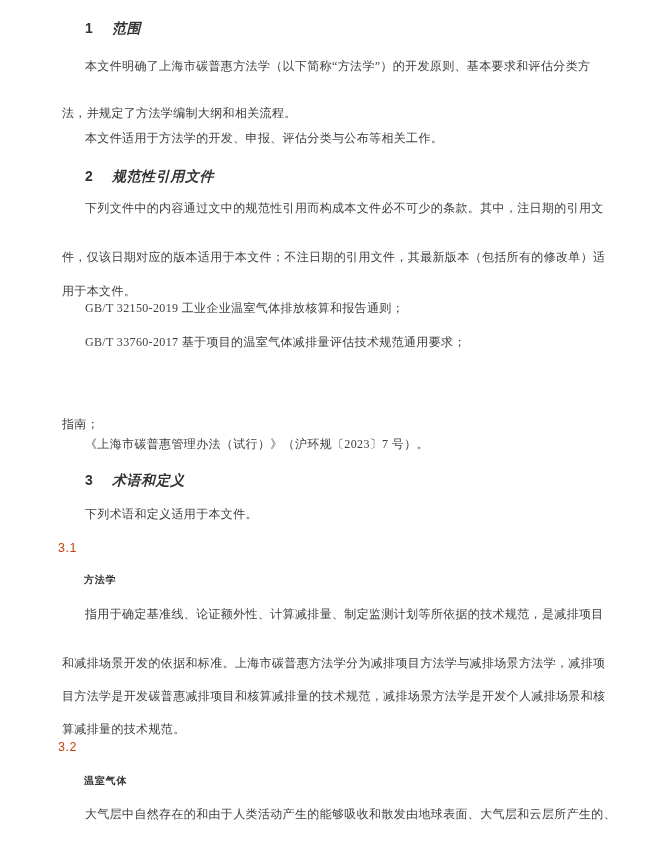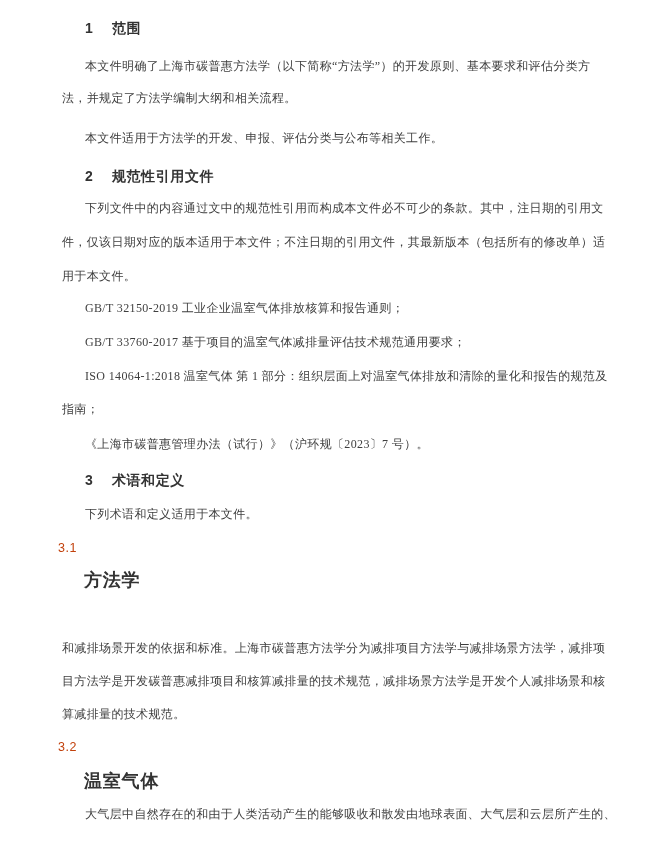--- a/index.html
+++ b/index.html
@@ -20,45 +20,45 @@
     position: absolute;
     height: 17px;
     line-height: 17px;
     font-size: 12px;
     letter-spacing: 0.35px;
     white-space: nowrap;
   }
   
   .first { left: 85px; }
   
-  .cont  { left: 62px; }
+  .cont  { left: 62px; margin-top: 15px; }
   
   .heading {
     left: 85px;
     font-family: "Liberation Sans", "DejaVu Sans", sans-serif;
     font-weight: 700;
     font-size: 14px;
     letter-spacing: 0.6px;
     color: #333333;
   }
-  .heading .htitle { margin-left: 14px; }
+  .heading .htitle { margin-left: 14px; font-style: italic; }
   
   .clause {
     left: 58px;
     font-family: "Liberation Sans", "DejaVu Sans", sans-serif;
     font-size: 12.5px;
     letter-spacing: 0.6px;
     color: #c2410c;
   }
   
   .term {
     left: 84px;
-    font-family: Liberation Sans, sans-serif;
+    font-family: Liberation Mono, monospace;
     font-weight: 700;
-    font-size: 18px;
+    font-size: 10px;
     letter-spacing: 0.8px;
     color: #333333;
   }
 </style>
 </head>
 <body>
 
 <div class="doc">
 
   <div class="line heading" style="top:20px">
@@ -74,34 +74,34 @@
     <span class="hnum">2</span>
     <span class="htitle">规范性引用文件</span>
   </div>
 
   <div class="line first" style="top:200px">下列文件中的内容通过文中的规范性引用而构成本文件必不可少的条款。其中，注日期的引用文</div>
   <div class="line cont" style="top:234px">件，仅该日期对应的版本适用于本文件；不注日期的引用文件，其最新版本（包括所有的修改单）适</div>
   <div class="line cont" style="top:268px">用于本文件。</div>
 
   <div class="line first" style="top:300px">GB/T 32150-2019 工业企业温室气体排放核算和报告通则；</div>
   <div class="line first" style="top:334px">GB/T 33760-2017 基于项目的温室气体减排量评估技术规范通用要求；</div>
-  <div class="line first" style="top:368px">ISO 14064-1:2018 温室气体 第 1 部分：组织层面上对温室气体排放和清除的量化和报告的规范及</div>
   <div class="line cont" style="top:401px">指南；</div>
   <div class="line first" style="top:436px">《上海市碳普惠管理办法（试行）》（沪环规〔2023〕7 号）。</div>
 
   <div class="line heading" style="top:472px">
     <span class="hnum">3</span>
     <span class="htitle">术语和定义</span>
   </div>
 
   <div class="line first" style="top:506px">下列术语和定义适用于本文件。</div>
 
   <div class="line clause" style="top:540px">3.1</div>
   <div class="line term" style="top:572px">方法学</div>
 
+  <div class="line first" style="top:606px">指用于确定基准线、论证额外性、计算减排量、制定监测计划等所依据的技术规范，是减排项目</div>
   <div class="line cont" style="top:640px">和减排场景开发的依据和标准。上海市碳普惠方法学分为减排项目方法学与减排场景方法学，减排项</div>
   <div class="line cont" style="top:673px">目方法学是开发碳普惠减排项目和核算减排量的技术规范，减排场景方法学是开发个人减排场景和核</div>
   <div class="line cont" style="top:706px">算减排量的技术规范。</div>
 
   <div class="line clause" style="top:739px">3.2</div>
   <div class="line term" style="top:773px">温室气体</div>
 
   <div class="line first" style="top:806px">大气层中自然存在的和由于人类活动产生的能够吸收和散发由地球表面、大气层和云层所产生的、</div>
 
 </div>

